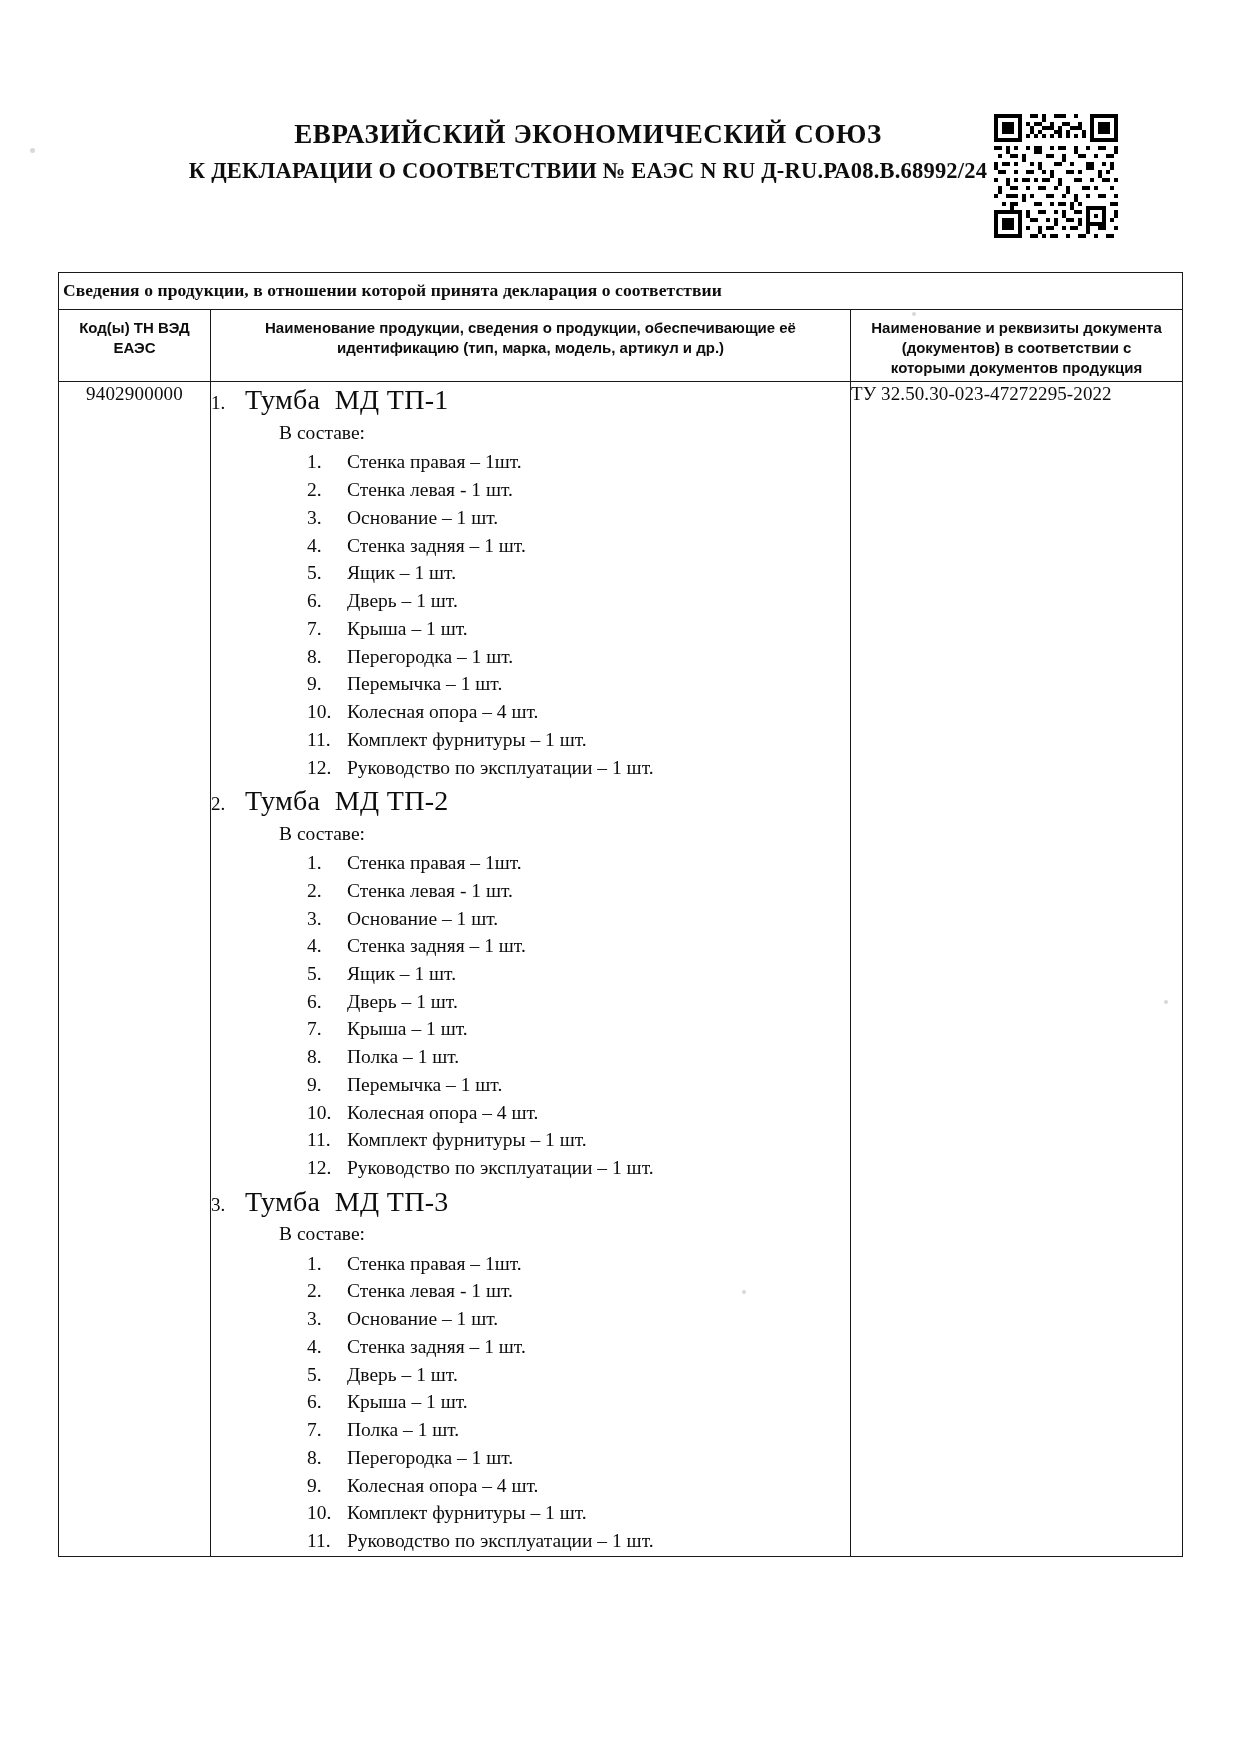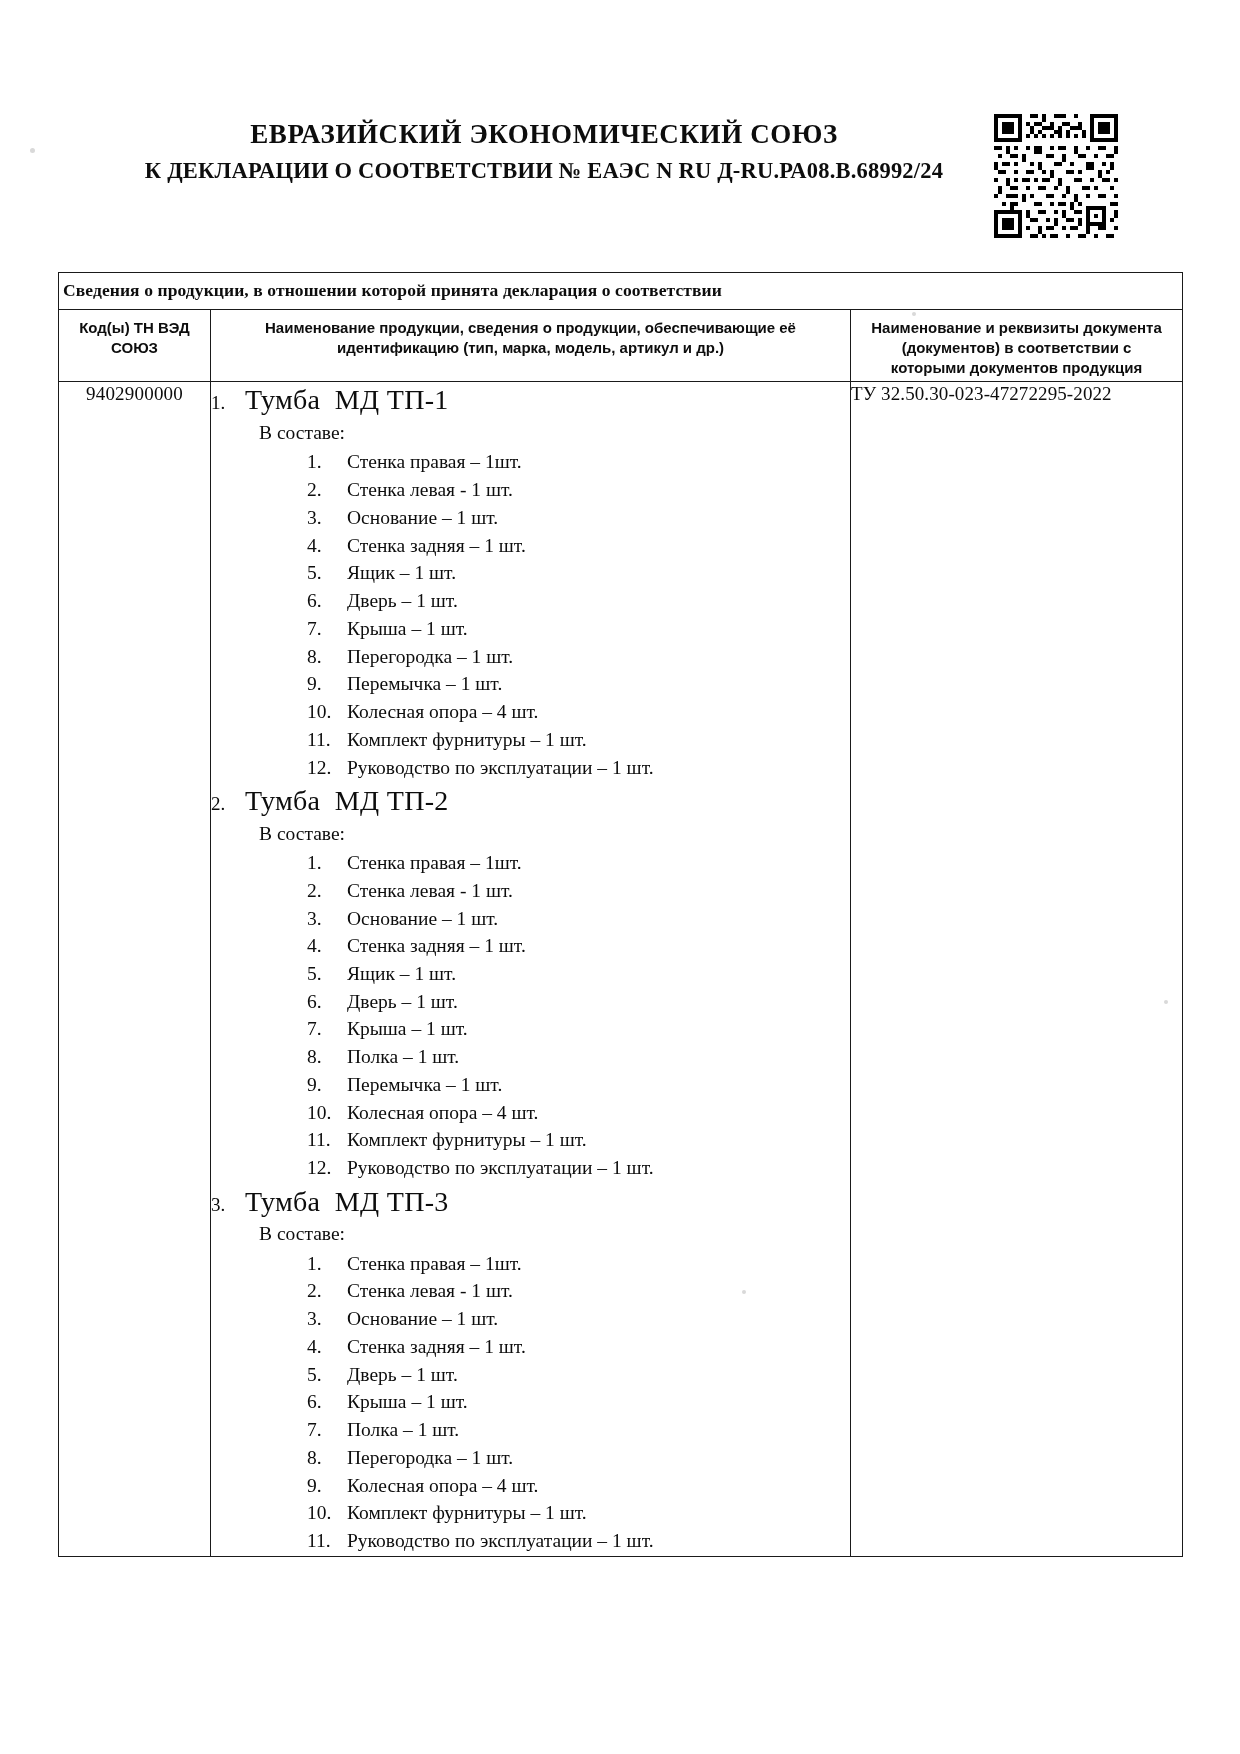--- a/index.html
+++ b/index.html
@@ -21,20 +21,21 @@
     padding: 0;
   }
 
   
   .header {
     position: absolute;
     top: 118px;
     left: 0;
     width: 1088px;
     text-align: center;
+    padding-left: 44px;
   }
   .header .line1 {
     font-family: "Liberation Serif", serif;
     font-weight: bold;
     font-size: 27px;
     letter-spacing: 0.6px;
     line-height: 1.2;
   }
   .header .line2 {
     font-family: "Liberation Serif", serif;
@@ -130,21 +131,21 @@
     width: 34px;
     flex: 0 0 34px;
     font-size: 19px;
   }
   .product-title {
     font-size: 28px;
     letter-spacing: 0.3px;
     white-space: pre;
   }
   .product-sub {
-    margin: 3px 0 2px 48px;
+    margin: 3px 0 2px 68px;
     font-size: 19.5px;
   }
   .parts {
     margin: 0 0 0 96px;
     padding: 0;
     list-style: none;
   }
   .parts li {
     display: flex;
     align-items: baseline;
@@ -367,21 +368,21 @@
       <col class="col-name">
       <col class="col-docs">
     </colgroup>
     <tbody>
       <tr class="title-row">
         <td colspan="3">Сведения о продукции, в отношении которой принята декларация о соответствии</td>
       </tr>
       <tr class="head-row">
         <td>
           <div>Код(ы) ТН ВЭД</div>
-          <div>СОЮЗ</div>
+          <div>ЕАЭС</div>
         </td>
         <td>
           <div>Наименование продукции, сведения о продукции, обеспечивающие её</div>
           <div>идентификацию (тип, марка, модель, артикул и др.)</div>
         </td>
         <td>
           <div>Наименование и реквизиты документа</div>
           <div>(документов) в соответствии с</div>
           <div>которыми документов продукция</div>
         </td>

